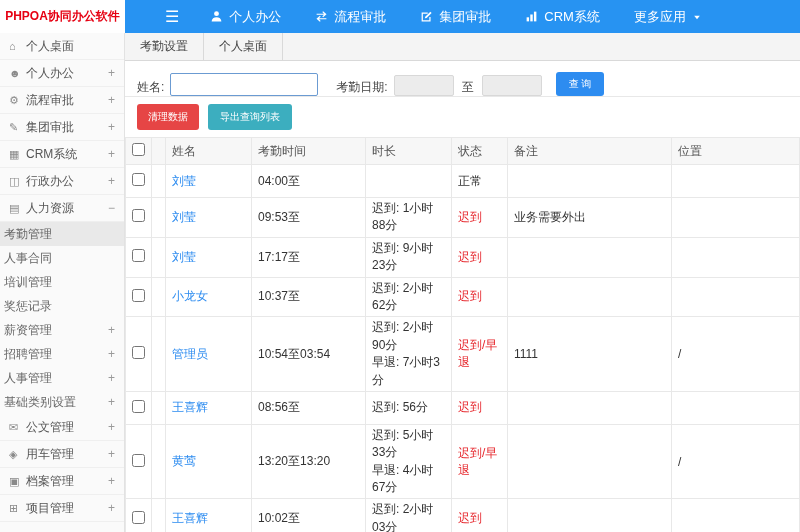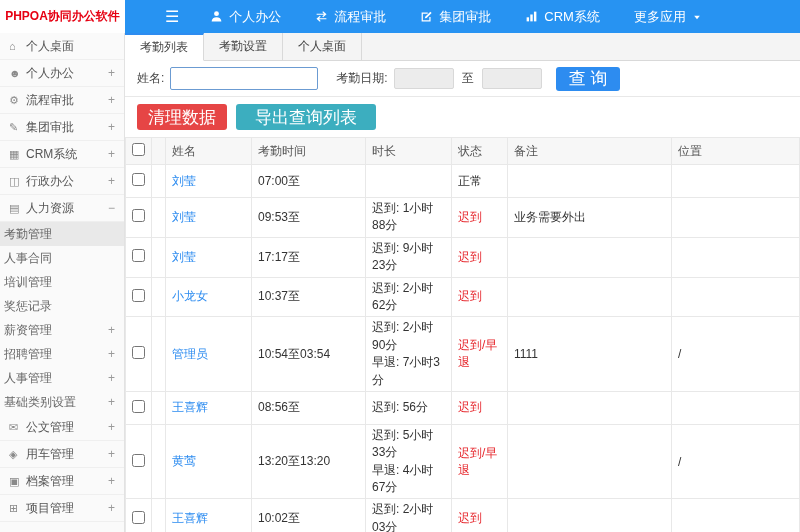--- a/index.html
+++ b/index.html
@@ -31,37 +31,37 @@
   .main{flex:1;display:flex;flex-direction:column;background:#fff;min-width:0;}
 
   
   .tabbar{height:28px;background:#f4f4f4;border-bottom:1px solid #d9d9d9;display:flex;flex:none;}
   .tab{padding:0 15px;display:flex;align-items:center;border-right:1px solid #d9d9d9;
        color:#444;cursor:pointer;background:#f4f4f4;}
   .tab.active{background:#fff;border-top:2px solid #2d8cf0;position:relative;top:0;
               margin-bottom:-1px;border-bottom:1px solid #fff;font-weight:normal;}
 
   
-  .filterbar{height:36px;border-bottom:1px solid #e8e8e8;display:flex;align-items:center;
+  .filterbar{height:36px;border-bottom:1px solid #e8e8e8;display:flex;align-items:flex-end;
              padding:0 12px;flex:none;}
   .flabel{color:#444;margin-right:6px;}
   .name-input{width:148px;height:23px;border:1px solid #6b9bd2;border-radius:2px;padding:0 5px;
               font-size:12px;outline:none;background:#fff;}
   .date-label{margin-left:18px;}
   .date-input{width:60px;height:21px;background:#ececec;border:1px solid #d8d8d8;border-radius:2px;
               padding:0 4px;font-size:12px;outline:none;}
   .sep{margin:0 8px;color:#444;}
-  .btn{border:none;border-radius:3px;color:#fff;font-size:17px;cursor:pointer;
-       font-family:Liberation Sans, sans-serif;}
+  .btn{border:none;border-radius:3px;color:#fff;font-size:10px;cursor:pointer;
+       font-family:Liberation Serif, serif;}
   .btn-query{margin-left:14px;background:#2d8cf0;height:24px;padding:0 13px;}
 
   
   .actionbar{padding:7px 12px 7px;display:flex;gap:9px;flex:none;}
   .btn-clean{background:#e64545;height:26px;padding:0 11px;}
-  .btn-export{background:#3caebf;height:26px;padding:0 19px;}
+  .btn-export{background:#3caebf;height:26px;padding:0 12px;}
 
   
   .table-wrap{flex:1;overflow:hidden;}
   table{width:100%;border-collapse:collapse;table-layout:fixed;}
   th,td{border:1px solid #e8e8e8;padding:2px 6px;font-size:12px;text-align:left;vertical-align:middle;
         overflow:hidden;}
   thead th{background:#f7f7f7;height:27px;color:#555;font-weight:normal;}
   tbody td{height:33px;color:#333;}
   .col-check{text-align:center;padding:0;}
   .cell-duration{white-space:pre-line;line-height:1.45;margin-top:20px;}
@@ -205,21 +205,20 @@
         </div>
         <div class="side-item">
           <span class="side-icon">⊞</span>
           <span class="side-label">项目管理</span>
           <span class="side-suffix">+</span>
         </div>
       </aside>
 
     <main class="main">
       <div class="tabbar" id="tabbar">
-          <div class="tab active">考勤列表</div>
           <div class="tab">考勤设置</div>
           <div class="tab">个人桌面</div>
         </div>
 
       <div class="filterbar">
         <span class="flabel">姓名:</span>
         <input class="name-input" type="text" value="" style="">
         <span class="flabel date-label">考勤日期:</span>
         <input class="date-input" type="text" value="" style="">
         <span class="sep">至</span>
@@ -254,21 +253,21 @@
                 <th>状态</th>
                 <th>备注</th>
                 <th>位置</th>
               </tr>
             </thead>
           <tbody id="tbody">
               <tr>
                 <td class="col-check"><input type="checkbox" style=""></td>
                 <td class="col-gap"></td>
                 <td class="cell-name"><span class="name-link">刘莹</span></td>
-                <td class="cell-time">07:00至</td>
+                <td class="cell-time">04:00至</td>
                 <td class="cell-duration"></td>
                 <td class="cell-status status-normal">正常</td>
                 <td class="cell-note"></td>
                 <td class="cell-location"></td>
               </tr>
               <tr>
                 <td class="col-check"><input type="checkbox" style=""></td>
                 <td class="col-gap"></td>
                 <td class="cell-name"><span class="name-link">刘莹</span></td>
                 <td class="cell-time">09:53至</td>

